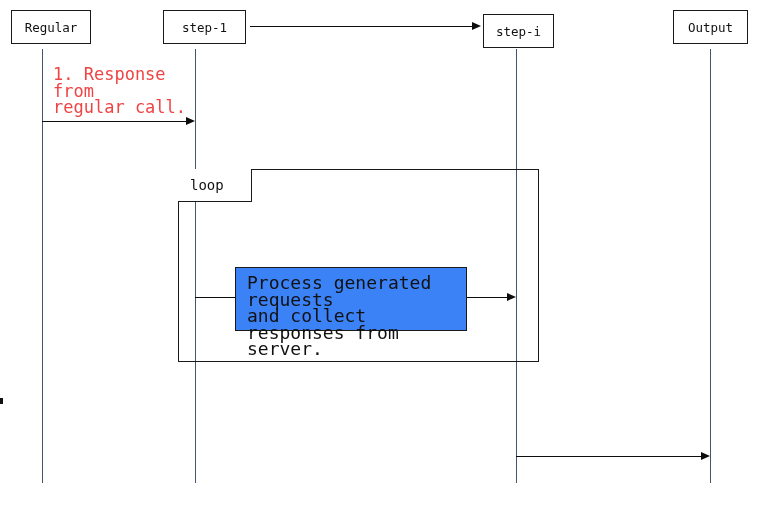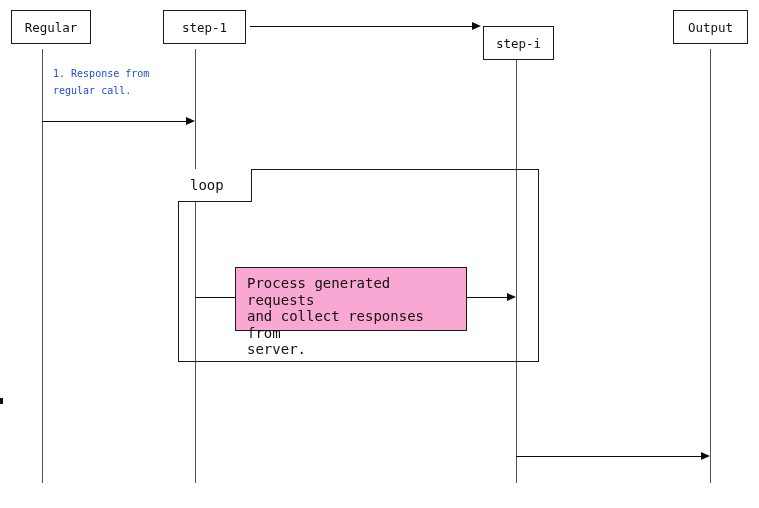--- a/index.html
+++ b/index.html
@@ -58,34 +58,34 @@
     padding-left: 12px;
     font-size: 14px;
     color: #111111;
   }
 
   
   .note-box {
     position: absolute;
     box-sizing: border-box;
     border: 1px solid #1a1a1a;
-    background: #f9a8d4;
+    background: #3b82f6;
     padding: 7px 9px 7px 11px;
-    font-size: 14px;
+    font-size: 18px;
     line-height: 16.5px;
     color: #111111;
     white-space: pre-line;
   }
 
   
   .msg-text {
     position: absolute;
-    font-size: 10px;
+    font-size: 17px;
     line-height: 16.5px;
-    color: #1d4ed8;
+    color: #ef4444;
     white-space: pre-line;
   }
 
   
   .arrow {
     position: absolute;
     height: 1px;
     background: #0d0d0d;
   }
   .arrow-head {
@@ -121,21 +121,21 @@
   <div class="lifeline" style="left:710px; top:49px; height:434px;"></div>
 
   <div class="participant-box" style="left:11px; top:10px; width:80px; height:34px;">
     <span>Regular</span>
   </div>
 
   <div class="participant-box" style="left:163px; top:10px; width:83px; height:34px;">
     <span>step-1</span>
   </div>
 
-  <div class="participant-box" style="left:483px; top:26px; width:71px; height:34px;">
+  <div class="participant-box" style="left:483px; top:14px; width:71px; height:34px;">
     <span>step-i</span>
   </div>
 
   <div class="participant-box" style="left:673px; top:10px; width:75px; height:34px;">
     <span>Output</span>
   </div>
 
   <div class="plain-line" style="left:250px; top:26px; width:222px;"></div>
   <div class="arrow-head" style="left:472px; top:22px;"></div>
 

